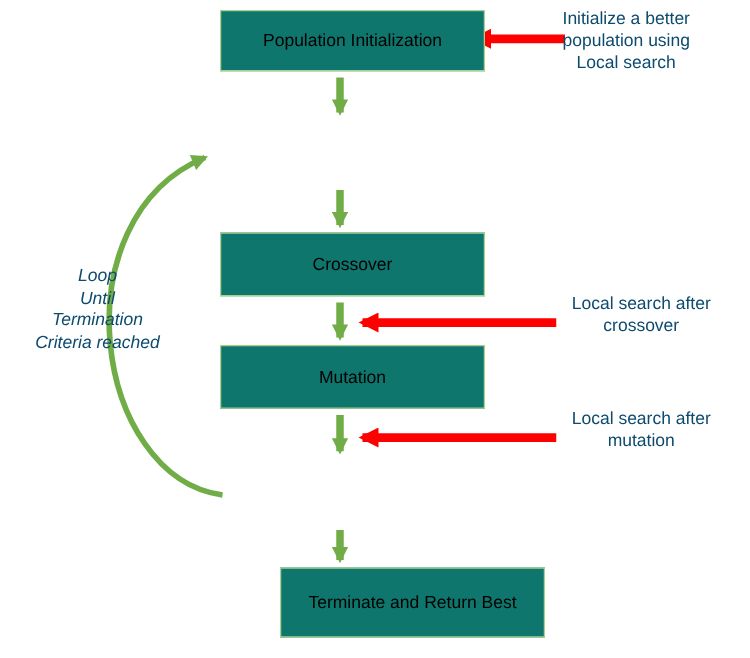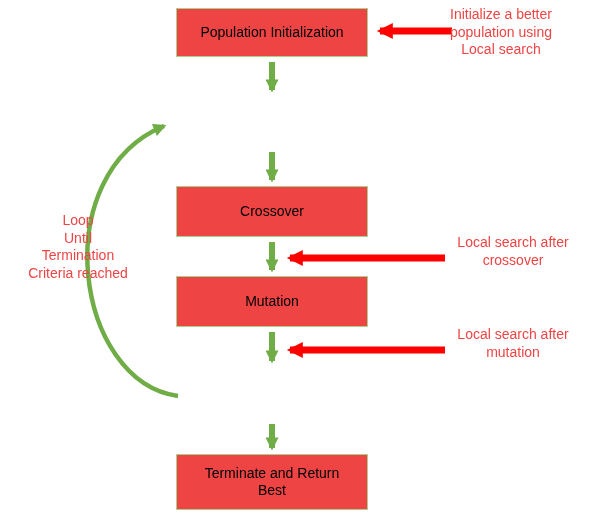--- a/index.html
+++ b/index.html
@@ -16,50 +16,50 @@
     overflow: hidden;
   }
   .arrows-layer {
     position: absolute;
     left: 0;
     top: 0;
   }
   .node {
     position: absolute;
     left: 176px;
-    width: 192px;
+    width: 212px;
     box-sizing: border-box;
     border: 1.6px solid #A9D18E;
-    background: #ef4444;
+    background: #0f766e;
     display: flex;
     align-items: center;
     justify-content: center;
     text-align: center;
     font-size: 14px;
     color: #000000;
     line-height: 1.25;
   }
   #n0 { top: 8px;   height: 49px; }
   #n1 { top: 96px;  height: 51px; }
   #n2 { top: 186px; height: 51px; }
   #n3 { top: 276px; height: 51px; }
   #n4 { top: 367px; height: 51px; }
-  #n5 { top: 454px; height: 56px; padding: 0 20px; }
+  #n5 { top: 454px; height: 56px; padding: 0 20px; margin-left: 48px; }
   .note {
     position: absolute;
     font-size: 14px;
-    color: #ef4444;
+    color: #0c4a6e;
     text-align: center;
     white-space: pre-line;
     line-height: 1.25;
   }
   #note-init      { left: 425px; top: 6px;   width: 152px; }
   #note-crossover { left: 443px; top: 234px; width: 140px; }
   #note-mutation  { left: 443px; top: 326px; width: 140px; }
-  #note-loop      { left: 10px;  top: 212px; width: 136px; }
+  #note-loop      { left: 10px;  top: 212px; width: 136px; font-style: italic; }
 </style>
 </head>
 <body>
 
 <div class="canvas">
 
   <svg class="arrows-layer" width="600" height="526" viewBox="0 0 600 526">
     <defs>
       <marker id="ah-green" viewBox="0 0 10 10" refX="8" refY="5" markerWidth="14" markerHeight="13" orient="auto" markerUnits="userSpaceOnUse">
         <path d="M0,0 L10,5 L0,10 z" fill="#70AD47"></path>

